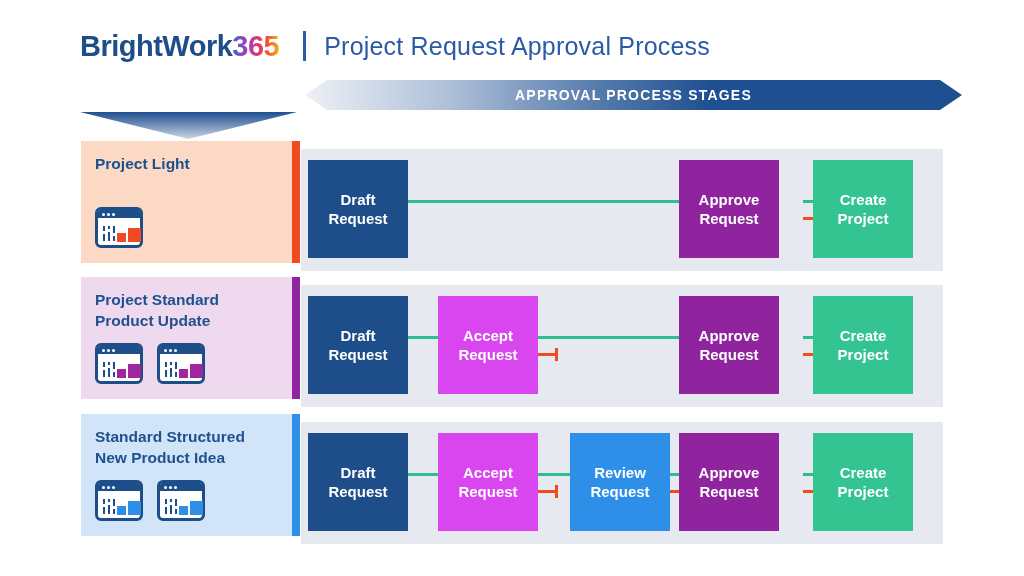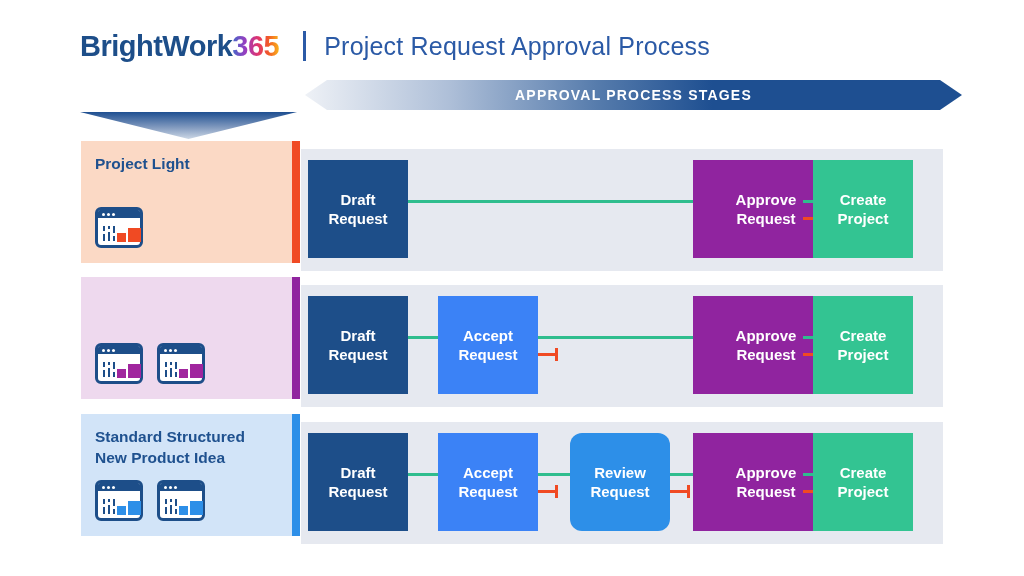--- a/index.html
+++ b/index.html
@@ -50,22 +50,22 @@
   .icon-eq{position:absolute;left:4px;bottom:3px;}
   .icon-sq-small{position:absolute;left:19px;bottom:3px;width:9px;height:9px;}
   .icon-sq-big{position:absolute;left:30px;bottom:3px;width:13px;height:14px;}
   .row-1 .icon-sq-small,.row-1 .icon-sq-big{background:#f04a23;}
   .row-2 .icon-sq-small,.row-2 .icon-sq-big{background:#a0269e;}
   .row-3 .icon-sq-small,.row-3 .icon-sq-big{background:#2d8fe8;}
 
   
   .stage{position:absolute;top:11px;width:100px;height:98px;display:flex;align-items:center;justify-content:center;
     text-align:center;color:#fff;font-size:15px;font-weight:700;line-height:1.3;white-space:pre-line;}
-  .pos-1{left:7px;} .pos-2{left:137px;} .pos-3{left:269px;border-radius:12px;} .pos-4{left:392px;padding-left:23px;} .pos-5{left:512px;}
-  .c-navy{background:#1d4e89;} .c-orange{background:#3b82f6;} .c-blue{background:#2d8fe8;}
+  .pos-1{left:7px;} .pos-2{left:137px;} .pos-3{left:269px;} .pos-4{left:378px;} .pos-5{left:512px;}
+  .c-navy{background:#1d4e89;} .c-orange{background:#d946ef;} .c-blue{background:#2d8fe8;}
   .c-purple{background:#90249f;} .c-green{background:#33c492;}
 
   
   .gline{position:absolute;top:51px;height:3px;background:#2fbd8e;}
   .garrow{position:absolute;top:51px;height:3px;background:#2fbd8e;}
   .garrow::after{content:'';position:absolute;right:-10px;top:-6px;width:0;height:0;
     border-left:11px solid #2fbd8e;border-top:7px solid transparent;border-bottom:7px solid transparent;}
   .tbar{position:absolute;top:68px;height:3px;background:#f04a23;}
   .tbar::after{content:'';position:absolute;right:0;top:-5px;width:3px;height:13px;background:#f04a23;}
 </style>
@@ -114,20 +114,22 @@
 Request</div>
       <div class="garrow" style="left:502px;width:19px;"></div>
       <div class="tbar" style="left:502px;width:20px;"></div>
       <div class="stage c-green pos-5">Create
 Project</div>
     </div>
   </div>
 
   <div class="row row-2">
     <div class="tpl-panel">
+      <div class="tpl-label">Project Standard
+Product Update</div>
       <div class="tpl-icon icon-pos-1">
         <div class="icon-titlebar">
             <div class="icon-dots"></div>
           </div>
         <svg class="icon-eq" width="14" height="17" viewBox="0 0 14 17">
           <g stroke="#1d4e89" stroke-width="2">
             <line x1="2" y1="1" x2="2" y2="16" stroke-dasharray="5 3 8"></line>
             <line x1="7" y1="1" x2="7" y2="16" stroke-dasharray="3 3 10"></line>
             <line x1="12" y1="1" x2="12" y2="16" stroke-dasharray="7 3 6"></line>
           </g>

